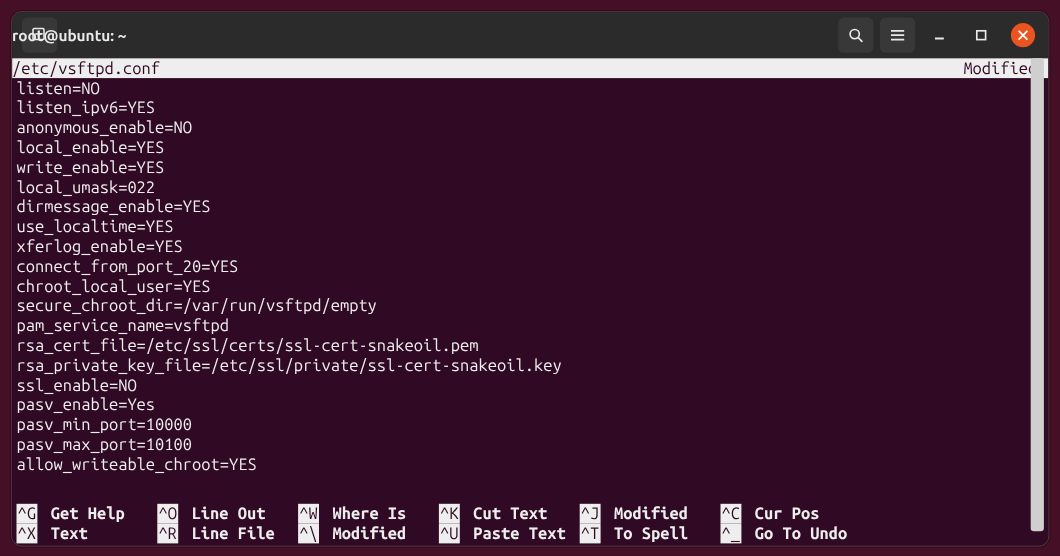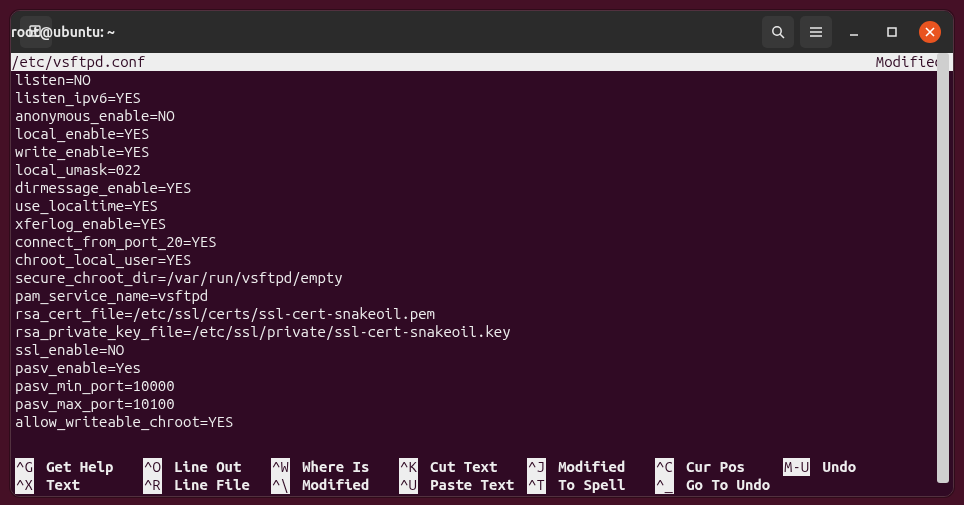--- a/index.html
+++ b/index.html
@@ -174,21 +174,20 @@
     <div class="content" id="content"><div class="line">listen=NO</div><div class="line">listen_ipv6=YES</div><div class="line">anonymous_enable=NO</div><div class="line">local_enable=YES</div><div class="line">write_enable=YES</div><div class="line">local_umask=022</div><div class="line">dirmessage_enable=YES</div><div class="line">use_localtime=YES</div><div class="line">xferlog_enable=YES</div><div class="line">connect_from_port_20=YES</div><div class="line">chroot_local_user=YES</div><div class="line">secure_chroot_dir=/var/run/vsftpd/empty</div><div class="line">pam_service_name=vsftpd</div><div class="line">rsa_cert_file=/etc/ssl/certs/ssl-cert-snakeoil.pem</div><div class="line">rsa_private_key_file=/etc/ssl/private/ssl-cert-snakeoil.key</div><div class="line">ssl_enable=NO</div><div class="line">pasv_enable=Yes</div><div class="line">pasv_min_port=10000</div><div class="line">pasv_max_port=10100</div><div class="line">allow_writeable_chroot=YES</div></div>
 
     <div class="shortcuts">
       <div class="sc-row" id="sc-row-1">
           <div class="sc-item w"><span class="sc-key">^G</span><span class="sc-label"> Get Help</span></div>
           <div class="sc-item w"><span class="sc-key">^O</span><span class="sc-label"> Line Out</span></div>
           <div class="sc-item w"><span class="sc-key">^W</span><span class="sc-label"> Where Is</span></div>
           <div class="sc-item w"><span class="sc-key">^K</span><span class="sc-label"> Cut Text</span></div>
           <div class="sc-item w"><span class="sc-key">^J</span><span class="sc-label"> Modified</span></div>
           <div class="sc-item w"><span class="sc-key">^C</span><span class="sc-label"> Cur Pos</span></div>
-          <div class="sc-item w"><span class="sc-key">M-U</span><span class="sc-label"> Undo</span></div>
         </div>
       <div class="sc-row" id="sc-row-2">
           <div class="sc-item w"><span class="sc-key">^X</span><span class="sc-label"> Text</span></div>
           <div class="sc-item w"><span class="sc-key">^R</span><span class="sc-label"> Line File</span></div>
           <div class="sc-item w"><span class="sc-key">^\</span><span class="sc-label"> Modified</span></div>
           <div class="sc-item w"><span class="sc-key">^U</span><span class="sc-label"> Paste Text</span></div>
           <div class="sc-item w"><span class="sc-key">^T</span><span class="sc-label"> To Spell</span></div>
           <div class="sc-item w"><span class="sc-key">^_</span><span class="sc-label"> Go To Undo</span></div>
         </div>
     </div>

